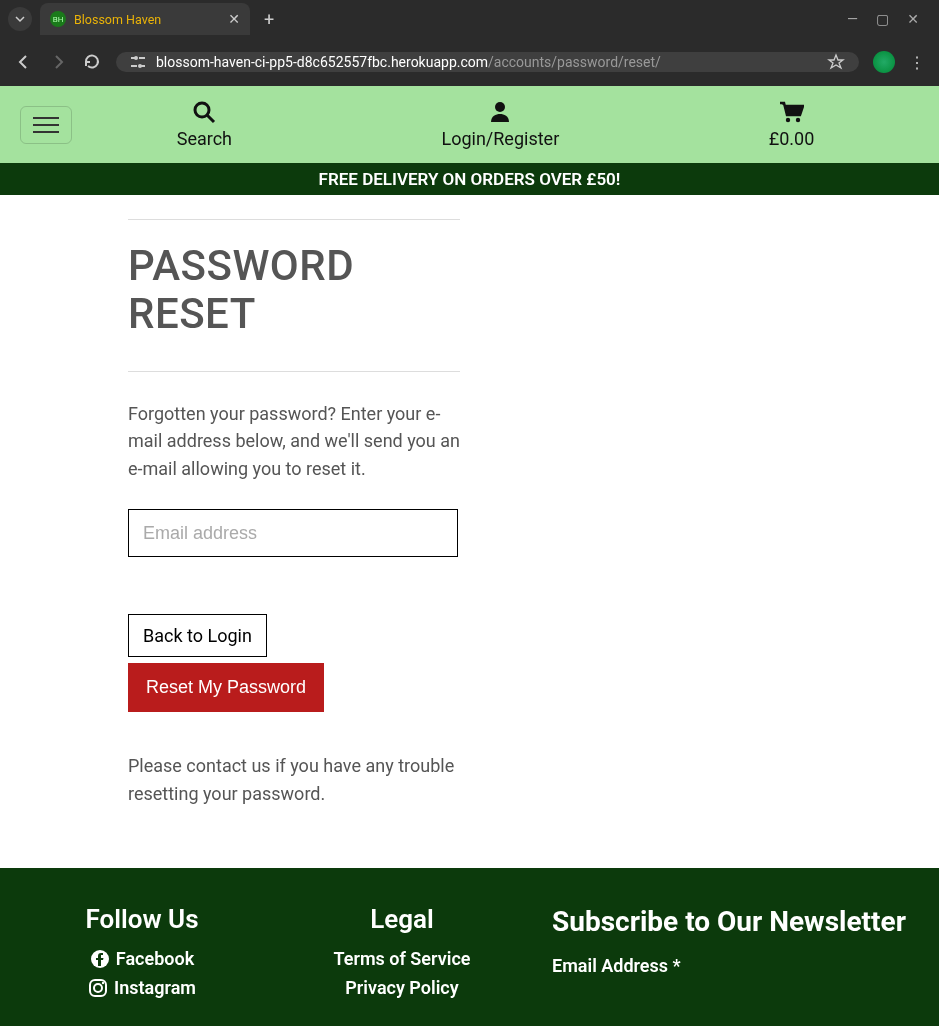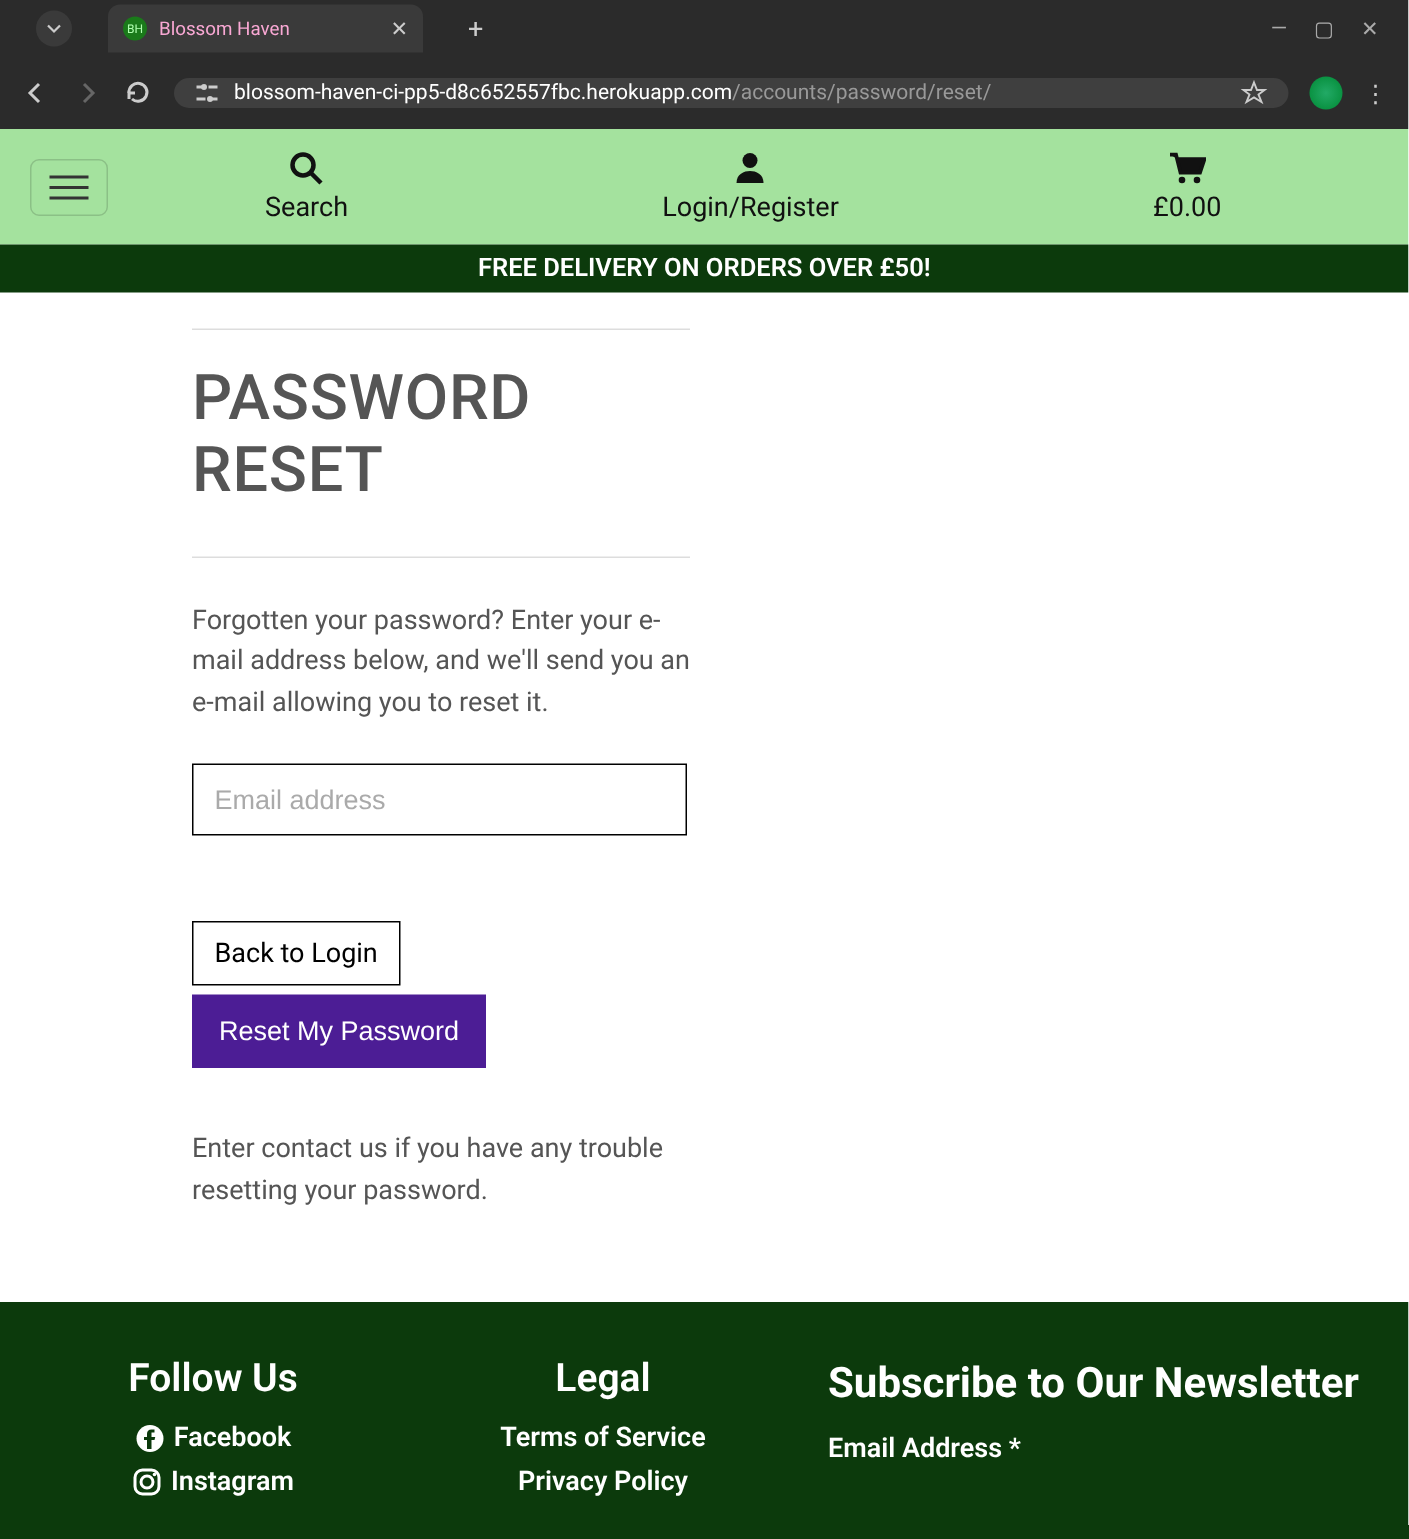--- a/index.html
+++ b/index.html
@@ -1,24 +1,24 @@
 <!DOCTYPE html>
 <html><head>
 <meta charset="utf-8">
 <style>
   * { box-sizing: border-box; margin: 0; padding: 0; }
   body { font-family: -apple-system, BlinkMacSystemFont, "Segoe UI", Roboto, sans-serif; background: #fff; width: 939px; height: 1026px; overflow: hidden; }
 
   
   .browser-chrome { background: #2b2b2b; }
-  .tab-strip { display: flex; align-items: center; height: 38px; padding: 0 8px; gap: 24px; margin-left: 16px; }
+  .tab-strip { display: flex; align-items: center; height: 38px; padding: 0 8px; gap: 8px; }
   .chevron-btn { width: 24px; height: 24px; border-radius: 50%; background: #3a3a3a; display: flex; align-items: center; justify-content: center; color: #ccc; }
   .tab { background: #3a3a3a; border-radius: 8px 8px 0 0; display: flex; align-items: center; padding: 6px 10px; gap: 8px; width: 210px; height: 32px; }
   .favicon { width: 16px; height: 16px; border-radius: 50%; background: #1a7a1a; display: flex; align-items: center; justify-content: center; font-size: 8px; color: #afffaf; }
-  .tab-title { color: #f9a8d4; font-size: 12.5px; flex: 1; white-space: nowrap; overflow: hidden; }
+  .tab-title { color: #eab308; font-size: 12.5px; flex: 1; white-space: nowrap; overflow: hidden; }
   .tab-close { color: #ccc; font-size: 14px; cursor: pointer; }
   .new-tab { color: #ccc; font-size: 18px; padding: 0 6px; cursor: pointer; }
   .win-controls { margin-left: auto; display: flex; gap: 18px; color: #aaa; font-size: 14px; padding-right: 12px; }
 
   .nav-bar { display: flex; align-items: center; height: 48px; padding: 0 14px; gap: 14px; }
   .nav-icon { color: #ccc; width: 20px; display: flex; justify-content: center; }
   .nav-icon.disabled { color: #666; }
   .url-bar { flex: 1; background: #3f3f3f; border-radius: 20px; height: 20px; display: flex; align-items: center; padding: 0 14px; gap: 10px; }
   .url-icon { color: #ccc; font-size: 13px; }
   .url-text { color: #fff; font-size: 14px; flex: 1; }
@@ -42,21 +42,21 @@
   
   .main { padding: 24px 0 60px 128px; width: 460px; }
   .hr { border: none; border-top: 1px solid #ddd; margin: 0 0 22px 0; }
   .page-title { font-size: 42px; color: #555; font-weight: 500; line-height: 1.15; letter-spacing: 0.5px; }
   .hr2 { border: none; border-top: 1px solid #ddd; margin: 32px 0 28px 0; }
   .instructions { font-size: 18px; color: #555; line-height: 1.55; }
   .email-input { width: 330px; height: 48px; border: 1px solid #000; padding: 0 14px; font-size: 18px; margin-top: 26px; }
   .email-input::placeholder { color: #aaa; }
   .btn-row { margin-top: 22px; }
   .btn-back { background: #fff; border: 1px solid #000; padding: 10px 14px; font-size: 18px; cursor: pointer; display: inline-block; margin-top: 35px; }
-  .btn-reset { background: #4c1d95; color: #fff; border: none; padding: 14px 18px; font-size: 18px; cursor: pointer; display: block; margin-top: 6px; }
+  .btn-reset { background: #b91c1c; color: #fff; border: none; padding: 14px 18px; font-size: 18px; cursor: pointer; display: block; margin-top: 6px; }
   .contact-text { font-size: 18px; color: #555; line-height: 1.55; margin-top: 40px; }
 
   
   .footer { background: #0c3a0c; color: #fff; padding: 36px 32px 20px; display: flex; gap: 40px; }
   .footer-col { }
   .footer-col.col1 { width: 220px; text-align: center; }
   .footer-col.col2 { width: 220px; text-align: center; }
   .footer-col.col3 { flex: 1; }
   .footer-heading { font-size: 26px; font-weight: 600; margin-bottom: 14px; }
   .footer-link { display: flex; align-items: center; justify-content: center; gap: 6px; font-size: 18px; font-weight: 600; margin-bottom: 8px; cursor: pointer; }
@@ -173,21 +173,21 @@
 <div class="main">
   <hr class="hr">
   <h1 class="page-title">PASSWORD RESET</h1>
   <hr class="hr2">
   <p class="instructions">Forgotten your password? Enter your e-mail address below, and we'll send you an e-mail allowing you to reset it.</p>
   <input type="email" class="email-input" placeholder="Email address" style="">
   <div class="btn-row">
     <a class="btn-back">Back to Login</a>
     <button class="btn-reset">Reset My Password</button>
   </div>
-  <p class="contact-text">Enter contact us if you have any trouble resetting your password.</p>
+  <p class="contact-text">Please contact us if you have any trouble resetting your password.</p>
 </div>
 
 <div class="footer">
   <div class="footer-col col1">
     <div class="footer-heading">Follow Us</div>
     <div class="footer-link">
       <svg width="20" height="20" viewBox="0 0 20 20">
           <circle cx="10" cy="10" r="9" fill="#fff"></circle>
           <path d="M11 6 L13 6 L13 4 L11 4 C9 4 8 5 8 7 L8 9 L6 9 L6 11 L8 11 L8 17 L11 17 L11 11 L13 11 L13.5 9 L11 9 Z" fill="#0c3a0c"></path>
         </svg>

